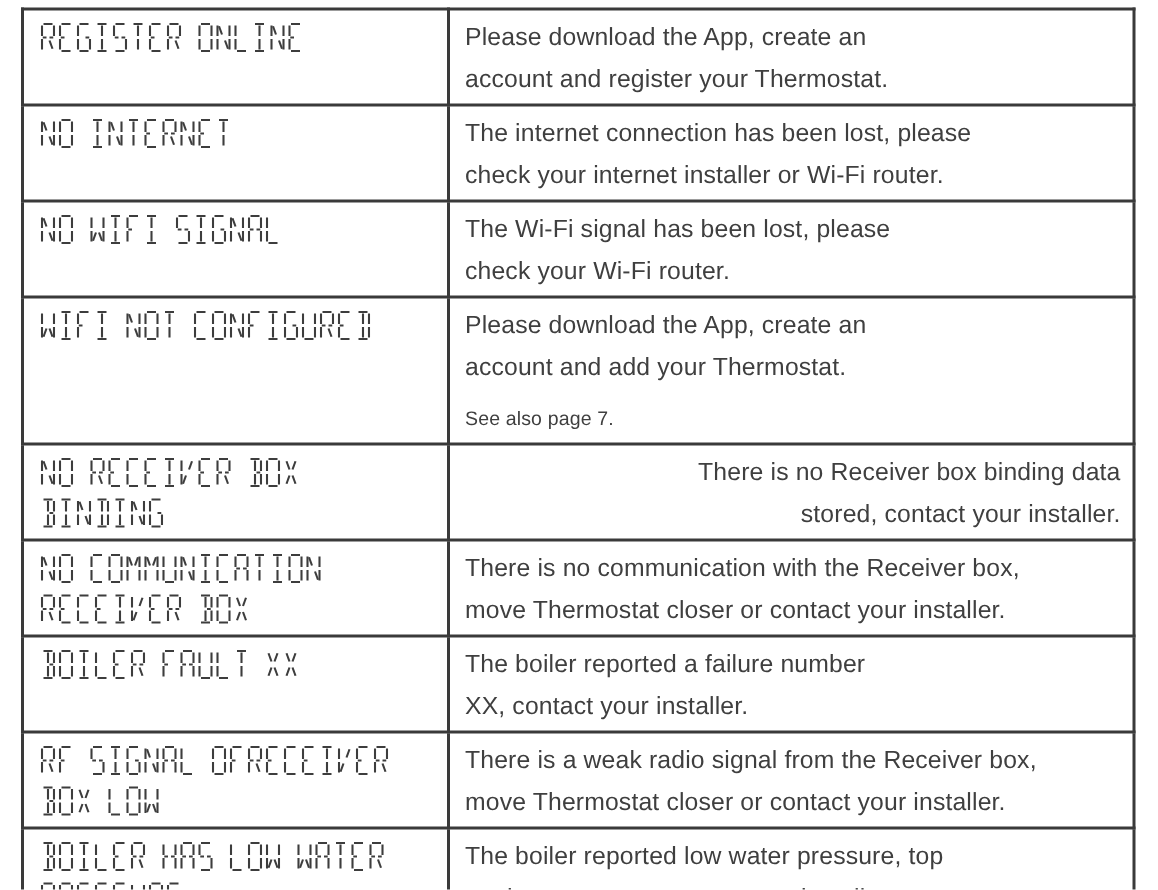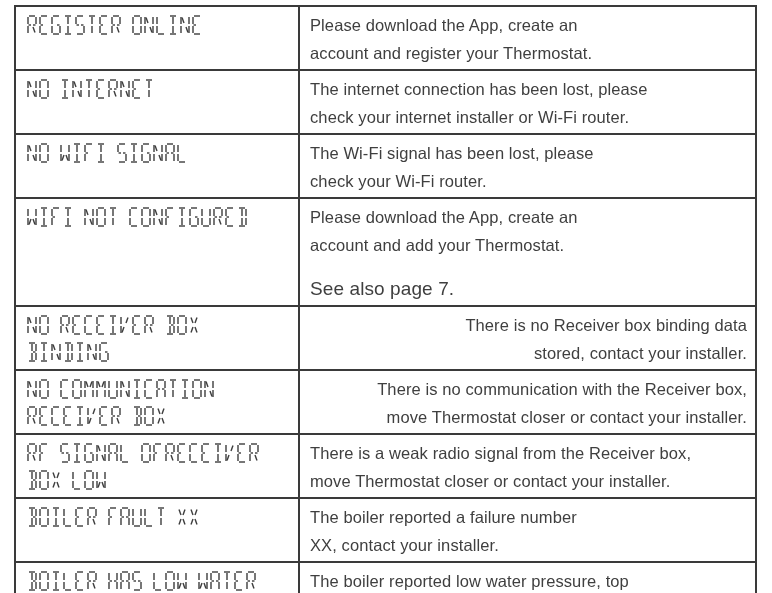--- a/index.html
+++ b/index.html
@@ -35,38 +35,38 @@
   }
   .err-table td.desc-cell {
     padding: 4px 8px 2px 10px;
   }
   
   .err-table tr:nth-child(1) { height: 57px; }
   .err-table tr:nth-child(2) { height: 58px; }
   .err-table tr:nth-child(3) { height: 58px; }
   .err-table tr:nth-child(4) { height: 96px; }
   .err-table tr:nth-child(5) { height: 63px; text-align: right; }
-  .err-table tr:nth-child(6) { height: 64px; text-align: right; }
+  .err-table tr:nth-child(6) { height: 64px; }
   .err-table tr:nth-child(7) { height: 64px; }
   .err-table tr:nth-child(8) { height: 59px; }
   .err-table tr:nth-child(9) { height: 58px; }
 
   .desc {
     font-size: 16.5px;
     line-height: 28px;
     letter-spacing: 0.1px;
     color: var(--text, #3f3f3f);
     white-space: pre-line;
   }
   .note {
-    font-size: 19px;
+    font-size: 13px;
     line-height: 28px;
     letter-spacing: 0.1px;
     color: var(--text, #3f3f3f);
-    margin-top: 16px;
+    margin-top: 6px;
   }
   .note:empty { display: none; }
 
   
   .lcd-line {
     display: flex;
     gap: 2px;
     margin-bottom: 7px;
     align-items: flex-start;
   }
@@ -905,305 +905,305 @@
         </td>
       </tr>
 
       <tr>
         <td class="code-cell">
           <div class="lcd">
               <div class="lcd-line">
                 <svg viewBox="0 0 20 40" class="lcd-char">
                   <line x1="4" y1="2" x2="16" y2="2"></line>
                   <line x1="18" y1="4" x2="18" y2="18"></line>
-                  <line x1="2" y1="22" x2="2" y2="36"></line>
-                  <line x1="2" y1="4" x2="2" y2="18"></line>
-                  <line x1="3" y1="20" x2="8" y2="20"></line>
-                  <line x1="12" y1="20" x2="17" y2="20"></line>
-                  <line x1="12" y1="24" x2="16" y2="35"></line>
-                </svg>
-                <svg viewBox="0 0 20 40" class="lcd-char">
-                  <line x1="4" y1="2" x2="16" y2="2"></line>
-                  <line x1="2" y1="22" x2="2" y2="36"></line>
-                  <line x1="2" y1="4" x2="2" y2="18"></line>
-                  <line x1="3" y1="20" x2="8" y2="20"></line>
-                </svg>
-                <span class="lcd-space"></span>
-                <svg viewBox="0 0 20 40" class="lcd-char">
-                  <line x1="4" y1="2" x2="16" y2="2"></line>
-                  <line x1="18" y1="22" x2="18" y2="36"></line>
-                  <line x1="4" y1="38" x2="16" y2="38"></line>
-                  <line x1="2" y1="4" x2="2" y2="18"></line>
-                  <line x1="3" y1="20" x2="8" y2="20"></line>
-                  <line x1="12" y1="20" x2="17" y2="20"></line>
-                </svg>
-                <svg viewBox="0 0 20 40" class="lcd-char">
-                  <line x1="4" y1="2" x2="16" y2="2"></line>
-                  <line x1="4" y1="38" x2="16" y2="38"></line>
-                  <line x1="10" y1="4" x2="10" y2="18"></line>
-                  <line x1="10" y1="22" x2="10" y2="36"></line>
-                </svg>
-                <svg viewBox="0 0 20 40" class="lcd-char">
-                  <line x1="4" y1="2" x2="16" y2="2"></line>
-                  <line x1="18" y1="22" x2="18" y2="36"></line>
-                  <line x1="4" y1="38" x2="16" y2="38"></line>
-                  <line x1="2" y1="22" x2="2" y2="36"></line>
-                  <line x1="2" y1="4" x2="2" y2="18"></line>
-                  <line x1="12" y1="20" x2="17" y2="20"></line>
-                </svg>
-                <svg viewBox="0 0 20 40" class="lcd-char">
-                  <line x1="18" y1="4" x2="18" y2="18"></line>
-                  <line x1="18" y1="22" x2="18" y2="36"></line>
-                  <line x1="2" y1="22" x2="2" y2="36"></line>
-                  <line x1="2" y1="4" x2="2" y2="18"></line>
-                  <line x1="4" y1="5" x2="8" y2="16"></line>
-                  <line x1="12" y1="24" x2="16" y2="35"></line>
-                </svg>
-                <svg viewBox="0 0 20 40" class="lcd-char">
-                  <line x1="4" y1="2" x2="16" y2="2"></line>
-                  <line x1="18" y1="4" x2="18" y2="18"></line>
-                  <line x1="18" y1="22" x2="18" y2="36"></line>
-                  <line x1="2" y1="22" x2="2" y2="36"></line>
-                  <line x1="2" y1="4" x2="2" y2="18"></line>
-                  <line x1="3" y1="20" x2="8" y2="20"></line>
-                  <line x1="12" y1="20" x2="17" y2="20"></line>
-                </svg>
-                <svg viewBox="0 0 20 40" class="lcd-char">
-                  <line x1="4" y1="38" x2="16" y2="38"></line>
-                  <line x1="2" y1="22" x2="2" y2="36"></line>
-                  <line x1="2" y1="4" x2="2" y2="18"></line>
-                </svg>
-                <span class="lcd-space"></span>
-                <svg viewBox="0 0 20 40" class="lcd-char">
-                  <line x1="4" y1="2" x2="16" y2="2"></line>
-                  <line x1="18" y1="4" x2="18" y2="18"></line>
-                  <line x1="18" y1="22" x2="18" y2="36"></line>
-                  <line x1="4" y1="38" x2="16" y2="38"></line>
-                  <line x1="2" y1="22" x2="2" y2="36"></line>
-                  <line x1="2" y1="4" x2="2" y2="18"></line>
-                </svg>
-                <svg viewBox="0 0 20 40" class="lcd-char">
-                  <line x1="4" y1="2" x2="16" y2="2"></line>
-                  <line x1="2" y1="22" x2="2" y2="36"></line>
-                  <line x1="2" y1="4" x2="2" y2="18"></line>
-                  <line x1="3" y1="20" x2="8" y2="20"></line>
-                </svg>
-                <svg viewBox="0 0 20 40" class="lcd-char">
-                  <line x1="4" y1="2" x2="16" y2="2"></line>
-                  <line x1="18" y1="4" x2="18" y2="18"></line>
-                  <line x1="2" y1="22" x2="2" y2="36"></line>
-                  <line x1="2" y1="4" x2="2" y2="18"></line>
-                  <line x1="3" y1="20" x2="8" y2="20"></line>
-                  <line x1="12" y1="20" x2="17" y2="20"></line>
-                  <line x1="12" y1="24" x2="16" y2="35"></line>
-                </svg>
-                <svg viewBox="0 0 20 40" class="lcd-char">
-                  <line x1="4" y1="2" x2="16" y2="2"></line>
-                  <line x1="4" y1="38" x2="16" y2="38"></line>
-                  <line x1="2" y1="22" x2="2" y2="36"></line>
-                  <line x1="2" y1="4" x2="2" y2="18"></line>
-                  <line x1="3" y1="20" x2="8" y2="20"></line>
-                </svg>
-                <svg viewBox="0 0 20 40" class="lcd-char">
-                  <line x1="4" y1="2" x2="16" y2="2"></line>
-                  <line x1="4" y1="38" x2="16" y2="38"></line>
-                  <line x1="2" y1="22" x2="2" y2="36"></line>
-                  <line x1="2" y1="4" x2="2" y2="18"></line>
-                </svg>
-                <svg viewBox="0 0 20 40" class="lcd-char">
-                  <line x1="4" y1="2" x2="16" y2="2"></line>
-                  <line x1="4" y1="38" x2="16" y2="38"></line>
-                  <line x1="2" y1="22" x2="2" y2="36"></line>
-                  <line x1="2" y1="4" x2="2" y2="18"></line>
-                  <line x1="3" y1="20" x2="8" y2="20"></line>
-                </svg>
-                <svg viewBox="0 0 20 40" class="lcd-char">
-                  <line x1="4" y1="2" x2="16" y2="2"></line>
-                  <line x1="4" y1="38" x2="16" y2="38"></line>
-                  <line x1="10" y1="4" x2="10" y2="18"></line>
-                  <line x1="10" y1="22" x2="10" y2="36"></line>
-                </svg>
-                <svg viewBox="0 0 20 40" class="lcd-char">
-                  <line x1="2" y1="22" x2="2" y2="36"></line>
-                  <line x1="2" y1="4" x2="2" y2="18"></line>
+                  <line x1="18" y1="22" x2="18" y2="36"></line>
+                  <line x1="4" y1="38" x2="16" y2="38"></line>
+                  <line x1="12" y1="20" x2="17" y2="20"></line>
+                  <line x1="10" y1="4" x2="10" y2="18"></line>
+                  <line x1="10" y1="22" x2="10" y2="36"></line>
+                </svg>
+                <svg viewBox="0 0 20 40" class="lcd-char">
+                  <line x1="4" y1="2" x2="16" y2="2"></line>
+                  <line x1="18" y1="4" x2="18" y2="18"></line>
+                  <line x1="18" y1="22" x2="18" y2="36"></line>
+                  <line x1="4" y1="38" x2="16" y2="38"></line>
+                  <line x1="2" y1="22" x2="2" y2="36"></line>
+                  <line x1="2" y1="4" x2="2" y2="18"></line>
+                </svg>
+                <svg viewBox="0 0 20 40" class="lcd-char">
+                  <line x1="4" y1="2" x2="16" y2="2"></line>
+                  <line x1="4" y1="38" x2="16" y2="38"></line>
+                  <line x1="10" y1="4" x2="10" y2="18"></line>
+                  <line x1="10" y1="22" x2="10" y2="36"></line>
+                </svg>
+                <svg viewBox="0 0 20 40" class="lcd-char">
+                  <line x1="4" y1="38" x2="16" y2="38"></line>
+                  <line x1="2" y1="22" x2="2" y2="36"></line>
+                  <line x1="2" y1="4" x2="2" y2="18"></line>
+                </svg>
+                <svg viewBox="0 0 20 40" class="lcd-char">
+                  <line x1="4" y1="2" x2="16" y2="2"></line>
+                  <line x1="4" y1="38" x2="16" y2="38"></line>
+                  <line x1="2" y1="22" x2="2" y2="36"></line>
+                  <line x1="2" y1="4" x2="2" y2="18"></line>
+                  <line x1="3" y1="20" x2="8" y2="20"></line>
+                </svg>
+                <svg viewBox="0 0 20 40" class="lcd-char">
+                  <line x1="4" y1="2" x2="16" y2="2"></line>
+                  <line x1="18" y1="4" x2="18" y2="18"></line>
+                  <line x1="2" y1="22" x2="2" y2="36"></line>
+                  <line x1="2" y1="4" x2="2" y2="18"></line>
+                  <line x1="3" y1="20" x2="8" y2="20"></line>
+                  <line x1="12" y1="20" x2="17" y2="20"></line>
+                  <line x1="12" y1="24" x2="16" y2="35"></line>
+                </svg>
+                <span class="lcd-space"></span>
+                <svg viewBox="0 0 20 40" class="lcd-char">
+                  <line x1="4" y1="2" x2="16" y2="2"></line>
+                  <line x1="2" y1="22" x2="2" y2="36"></line>
+                  <line x1="2" y1="4" x2="2" y2="18"></line>
+                  <line x1="3" y1="20" x2="8" y2="20"></line>
+                </svg>
+                <svg viewBox="0 0 20 40" class="lcd-char">
+                  <line x1="4" y1="2" x2="16" y2="2"></line>
+                  <line x1="18" y1="4" x2="18" y2="18"></line>
+                  <line x1="18" y1="22" x2="18" y2="36"></line>
+                  <line x1="2" y1="22" x2="2" y2="36"></line>
+                  <line x1="2" y1="4" x2="2" y2="18"></line>
+                  <line x1="3" y1="20" x2="8" y2="20"></line>
+                  <line x1="12" y1="20" x2="17" y2="20"></line>
+                </svg>
+                <svg viewBox="0 0 20 40" class="lcd-char">
+                  <line x1="18" y1="4" x2="18" y2="18"></line>
+                  <line x1="18" y1="22" x2="18" y2="36"></line>
+                  <line x1="4" y1="38" x2="16" y2="38"></line>
+                  <line x1="2" y1="22" x2="2" y2="36"></line>
+                  <line x1="2" y1="4" x2="2" y2="18"></line>
+                </svg>
+                <svg viewBox="0 0 20 40" class="lcd-char">
+                  <line x1="4" y1="38" x2="16" y2="38"></line>
+                  <line x1="2" y1="22" x2="2" y2="36"></line>
+                  <line x1="2" y1="4" x2="2" y2="18"></line>
+                </svg>
+                <svg viewBox="0 0 20 40" class="lcd-char">
+                  <line x1="4" y1="2" x2="16" y2="2"></line>
+                  <line x1="10" y1="4" x2="10" y2="18"></line>
+                  <line x1="10" y1="22" x2="10" y2="36"></line>
+                </svg>
+                <span class="lcd-space"></span>
+                <svg viewBox="0 0 20 40" class="lcd-char">
+                  <line x1="4" y1="5" x2="8" y2="16"></line>
                   <line x1="16" y1="5" x2="12" y2="16"></line>
                   <line x1="8" y1="24" x2="4" y2="35"></line>
-                </svg>
-                <svg viewBox="0 0 20 40" class="lcd-char">
-                  <line x1="4" y1="2" x2="16" y2="2"></line>
-                  <line x1="4" y1="38" x2="16" y2="38"></line>
-                  <line x1="2" y1="22" x2="2" y2="36"></line>
-                  <line x1="2" y1="4" x2="2" y2="18"></line>
-                  <line x1="3" y1="20" x2="8" y2="20"></line>
-                </svg>
-                <svg viewBox="0 0 20 40" class="lcd-char">
-                  <line x1="4" y1="2" x2="16" y2="2"></line>
-                  <line x1="18" y1="4" x2="18" y2="18"></line>
-                  <line x1="2" y1="22" x2="2" y2="36"></line>
-                  <line x1="2" y1="4" x2="2" y2="18"></line>
-                  <line x1="3" y1="20" x2="8" y2="20"></line>
-                  <line x1="12" y1="20" x2="17" y2="20"></line>
-                  <line x1="12" y1="24" x2="16" y2="35"></line>
-                </svg>
-              </div>
-              <div class="lcd-line">
-                <svg viewBox="0 0 20 40" class="lcd-char">
-                  <line x1="4" y1="2" x2="16" y2="2"></line>
-                  <line x1="18" y1="4" x2="18" y2="18"></line>
-                  <line x1="18" y1="22" x2="18" y2="36"></line>
-                  <line x1="4" y1="38" x2="16" y2="38"></line>
-                  <line x1="12" y1="20" x2="17" y2="20"></line>
-                  <line x1="10" y1="4" x2="10" y2="18"></line>
-                  <line x1="10" y1="22" x2="10" y2="36"></line>
-                </svg>
-                <svg viewBox="0 0 20 40" class="lcd-char">
-                  <line x1="4" y1="2" x2="16" y2="2"></line>
-                  <line x1="18" y1="4" x2="18" y2="18"></line>
-                  <line x1="18" y1="22" x2="18" y2="36"></line>
-                  <line x1="4" y1="38" x2="16" y2="38"></line>
-                  <line x1="2" y1="22" x2="2" y2="36"></line>
-                  <line x1="2" y1="4" x2="2" y2="18"></line>
+                  <line x1="12" y1="24" x2="16" y2="35"></line>
                 </svg>
                 <svg viewBox="0 0 20 40" class="lcd-char">
                   <line x1="4" y1="5" x2="8" y2="16"></line>
                   <line x1="16" y1="5" x2="12" y2="16"></line>
                   <line x1="8" y1="24" x2="4" y2="35"></line>
                   <line x1="12" y1="24" x2="16" y2="35"></line>
                 </svg>
-                <span class="lcd-space"></span>
-                <svg viewBox="0 0 20 40" class="lcd-char">
-                  <line x1="4" y1="38" x2="16" y2="38"></line>
-                  <line x1="2" y1="22" x2="2" y2="36"></line>
-                  <line x1="2" y1="4" x2="2" y2="18"></line>
-                </svg>
-                <svg viewBox="0 0 20 40" class="lcd-char">
-                  <line x1="4" y1="2" x2="16" y2="2"></line>
-                  <line x1="18" y1="4" x2="18" y2="18"></line>
-                  <line x1="18" y1="22" x2="18" y2="36"></line>
-                  <line x1="4" y1="38" x2="16" y2="38"></line>
-                  <line x1="2" y1="22" x2="2" y2="36"></line>
-                  <line x1="2" y1="4" x2="2" y2="18"></line>
-                </svg>
-                <svg viewBox="0 0 20 40" class="lcd-char">
-                  <line x1="18" y1="4" x2="18" y2="18"></line>
-                  <line x1="18" y1="22" x2="18" y2="36"></line>
-                  <line x1="2" y1="22" x2="2" y2="36"></line>
-                  <line x1="2" y1="4" x2="2" y2="18"></line>
-                  <line x1="8" y1="24" x2="4" y2="35"></line>
-                  <line x1="12" y1="24" x2="16" y2="35"></line>
-                </svg>
               </div>
             </div>
         </td>
         <td class="desc-cell">
-          <div class="desc">There is a weak radio signal from the Receiver box,
-move Thermostat closer or contact your installer.</div>
+          <div class="desc">The boiler reported a failure number
+XX, contact your installer.</div>
         </td>
       </tr>
 
       <tr>
         <td class="code-cell">
           <div class="lcd">
               <div class="lcd-line">
                 <svg viewBox="0 0 20 40" class="lcd-char">
                   <line x1="4" y1="2" x2="16" y2="2"></line>
                   <line x1="18" y1="4" x2="18" y2="18"></line>
-                  <line x1="18" y1="22" x2="18" y2="36"></line>
-                  <line x1="4" y1="38" x2="16" y2="38"></line>
-                  <line x1="12" y1="20" x2="17" y2="20"></line>
-                  <line x1="10" y1="4" x2="10" y2="18"></line>
-                  <line x1="10" y1="22" x2="10" y2="36"></line>
-                </svg>
-                <svg viewBox="0 0 20 40" class="lcd-char">
-                  <line x1="4" y1="2" x2="16" y2="2"></line>
-                  <line x1="18" y1="4" x2="18" y2="18"></line>
-                  <line x1="18" y1="22" x2="18" y2="36"></line>
-                  <line x1="4" y1="38" x2="16" y2="38"></line>
-                  <line x1="2" y1="22" x2="2" y2="36"></line>
-                  <line x1="2" y1="4" x2="2" y2="18"></line>
-                </svg>
-                <svg viewBox="0 0 20 40" class="lcd-char">
-                  <line x1="4" y1="2" x2="16" y2="2"></line>
-                  <line x1="4" y1="38" x2="16" y2="38"></line>
-                  <line x1="10" y1="4" x2="10" y2="18"></line>
-                  <line x1="10" y1="22" x2="10" y2="36"></line>
-                </svg>
-                <svg viewBox="0 0 20 40" class="lcd-char">
-                  <line x1="4" y1="38" x2="16" y2="38"></line>
-                  <line x1="2" y1="22" x2="2" y2="36"></line>
-                  <line x1="2" y1="4" x2="2" y2="18"></line>
-                </svg>
-                <svg viewBox="0 0 20 40" class="lcd-char">
-                  <line x1="4" y1="2" x2="16" y2="2"></line>
-                  <line x1="4" y1="38" x2="16" y2="38"></line>
-                  <line x1="2" y1="22" x2="2" y2="36"></line>
-                  <line x1="2" y1="4" x2="2" y2="18"></line>
-                  <line x1="3" y1="20" x2="8" y2="20"></line>
-                </svg>
-                <svg viewBox="0 0 20 40" class="lcd-char">
-                  <line x1="4" y1="2" x2="16" y2="2"></line>
-                  <line x1="18" y1="4" x2="18" y2="18"></line>
-                  <line x1="2" y1="22" x2="2" y2="36"></line>
-                  <line x1="2" y1="4" x2="2" y2="18"></line>
-                  <line x1="3" y1="20" x2="8" y2="20"></line>
-                  <line x1="12" y1="20" x2="17" y2="20"></line>
-                  <line x1="12" y1="24" x2="16" y2="35"></line>
-                </svg>
-                <span class="lcd-space"></span>
-                <svg viewBox="0 0 20 40" class="lcd-char">
-                  <line x1="4" y1="2" x2="16" y2="2"></line>
-                  <line x1="2" y1="22" x2="2" y2="36"></line>
-                  <line x1="2" y1="4" x2="2" y2="18"></line>
-                  <line x1="3" y1="20" x2="8" y2="20"></line>
-                </svg>
-                <svg viewBox="0 0 20 40" class="lcd-char">
-                  <line x1="4" y1="2" x2="16" y2="2"></line>
-                  <line x1="18" y1="4" x2="18" y2="18"></line>
-                  <line x1="18" y1="22" x2="18" y2="36"></line>
-                  <line x1="2" y1="22" x2="2" y2="36"></line>
-                  <line x1="2" y1="4" x2="2" y2="18"></line>
-                  <line x1="3" y1="20" x2="8" y2="20"></line>
-                  <line x1="12" y1="20" x2="17" y2="20"></line>
-                </svg>
-                <svg viewBox="0 0 20 40" class="lcd-char">
-                  <line x1="18" y1="4" x2="18" y2="18"></line>
-                  <line x1="18" y1="22" x2="18" y2="36"></line>
-                  <line x1="4" y1="38" x2="16" y2="38"></line>
-                  <line x1="2" y1="22" x2="2" y2="36"></line>
-                  <line x1="2" y1="4" x2="2" y2="18"></line>
-                </svg>
-                <svg viewBox="0 0 20 40" class="lcd-char">
-                  <line x1="4" y1="38" x2="16" y2="38"></line>
-                  <line x1="2" y1="22" x2="2" y2="36"></line>
-                  <line x1="2" y1="4" x2="2" y2="18"></line>
-                </svg>
-                <svg viewBox="0 0 20 40" class="lcd-char">
-                  <line x1="4" y1="2" x2="16" y2="2"></line>
-                  <line x1="10" y1="4" x2="10" y2="18"></line>
-                  <line x1="10" y1="22" x2="10" y2="36"></line>
-                </svg>
-                <span class="lcd-space"></span>
-                <svg viewBox="0 0 20 40" class="lcd-char">
-                  <line x1="4" y1="5" x2="8" y2="16"></line>
+                  <line x1="2" y1="22" x2="2" y2="36"></line>
+                  <line x1="2" y1="4" x2="2" y2="18"></line>
+                  <line x1="3" y1="20" x2="8" y2="20"></line>
+                  <line x1="12" y1="20" x2="17" y2="20"></line>
+                  <line x1="12" y1="24" x2="16" y2="35"></line>
+                </svg>
+                <svg viewBox="0 0 20 40" class="lcd-char">
+                  <line x1="4" y1="2" x2="16" y2="2"></line>
+                  <line x1="2" y1="22" x2="2" y2="36"></line>
+                  <line x1="2" y1="4" x2="2" y2="18"></line>
+                  <line x1="3" y1="20" x2="8" y2="20"></line>
+                </svg>
+                <span class="lcd-space"></span>
+                <svg viewBox="0 0 20 40" class="lcd-char">
+                  <line x1="4" y1="2" x2="16" y2="2"></line>
+                  <line x1="18" y1="22" x2="18" y2="36"></line>
+                  <line x1="4" y1="38" x2="16" y2="38"></line>
+                  <line x1="2" y1="4" x2="2" y2="18"></line>
+                  <line x1="3" y1="20" x2="8" y2="20"></line>
+                  <line x1="12" y1="20" x2="17" y2="20"></line>
+                </svg>
+                <svg viewBox="0 0 20 40" class="lcd-char">
+                  <line x1="4" y1="2" x2="16" y2="2"></line>
+                  <line x1="4" y1="38" x2="16" y2="38"></line>
+                  <line x1="10" y1="4" x2="10" y2="18"></line>
+                  <line x1="10" y1="22" x2="10" y2="36"></line>
+                </svg>
+                <svg viewBox="0 0 20 40" class="lcd-char">
+                  <line x1="4" y1="2" x2="16" y2="2"></line>
+                  <line x1="18" y1="22" x2="18" y2="36"></line>
+                  <line x1="4" y1="38" x2="16" y2="38"></line>
+                  <line x1="2" y1="22" x2="2" y2="36"></line>
+                  <line x1="2" y1="4" x2="2" y2="18"></line>
+                  <line x1="12" y1="20" x2="17" y2="20"></line>
+                </svg>
+                <svg viewBox="0 0 20 40" class="lcd-char">
+                  <line x1="18" y1="4" x2="18" y2="18"></line>
+                  <line x1="18" y1="22" x2="18" y2="36"></line>
+                  <line x1="2" y1="22" x2="2" y2="36"></line>
+                  <line x1="2" y1="4" x2="2" y2="18"></line>
+                  <line x1="4" y1="5" x2="8" y2="16"></line>
+                  <line x1="12" y1="24" x2="16" y2="35"></line>
+                </svg>
+                <svg viewBox="0 0 20 40" class="lcd-char">
+                  <line x1="4" y1="2" x2="16" y2="2"></line>
+                  <line x1="18" y1="4" x2="18" y2="18"></line>
+                  <line x1="18" y1="22" x2="18" y2="36"></line>
+                  <line x1="2" y1="22" x2="2" y2="36"></line>
+                  <line x1="2" y1="4" x2="2" y2="18"></line>
+                  <line x1="3" y1="20" x2="8" y2="20"></line>
+                  <line x1="12" y1="20" x2="17" y2="20"></line>
+                </svg>
+                <svg viewBox="0 0 20 40" class="lcd-char">
+                  <line x1="4" y1="38" x2="16" y2="38"></line>
+                  <line x1="2" y1="22" x2="2" y2="36"></line>
+                  <line x1="2" y1="4" x2="2" y2="18"></line>
+                </svg>
+                <span class="lcd-space"></span>
+                <svg viewBox="0 0 20 40" class="lcd-char">
+                  <line x1="4" y1="2" x2="16" y2="2"></line>
+                  <line x1="18" y1="4" x2="18" y2="18"></line>
+                  <line x1="18" y1="22" x2="18" y2="36"></line>
+                  <line x1="4" y1="38" x2="16" y2="38"></line>
+                  <line x1="2" y1="22" x2="2" y2="36"></line>
+                  <line x1="2" y1="4" x2="2" y2="18"></line>
+                </svg>
+                <svg viewBox="0 0 20 40" class="lcd-char">
+                  <line x1="4" y1="2" x2="16" y2="2"></line>
+                  <line x1="2" y1="22" x2="2" y2="36"></line>
+                  <line x1="2" y1="4" x2="2" y2="18"></line>
+                  <line x1="3" y1="20" x2="8" y2="20"></line>
+                </svg>
+                <svg viewBox="0 0 20 40" class="lcd-char">
+                  <line x1="4" y1="2" x2="16" y2="2"></line>
+                  <line x1="18" y1="4" x2="18" y2="18"></line>
+                  <line x1="2" y1="22" x2="2" y2="36"></line>
+                  <line x1="2" y1="4" x2="2" y2="18"></line>
+                  <line x1="3" y1="20" x2="8" y2="20"></line>
+                  <line x1="12" y1="20" x2="17" y2="20"></line>
+                  <line x1="12" y1="24" x2="16" y2="35"></line>
+                </svg>
+                <svg viewBox="0 0 20 40" class="lcd-char">
+                  <line x1="4" y1="2" x2="16" y2="2"></line>
+                  <line x1="4" y1="38" x2="16" y2="38"></line>
+                  <line x1="2" y1="22" x2="2" y2="36"></line>
+                  <line x1="2" y1="4" x2="2" y2="18"></line>
+                  <line x1="3" y1="20" x2="8" y2="20"></line>
+                </svg>
+                <svg viewBox="0 0 20 40" class="lcd-char">
+                  <line x1="4" y1="2" x2="16" y2="2"></line>
+                  <line x1="4" y1="38" x2="16" y2="38"></line>
+                  <line x1="2" y1="22" x2="2" y2="36"></line>
+                  <line x1="2" y1="4" x2="2" y2="18"></line>
+                </svg>
+                <svg viewBox="0 0 20 40" class="lcd-char">
+                  <line x1="4" y1="2" x2="16" y2="2"></line>
+                  <line x1="4" y1="38" x2="16" y2="38"></line>
+                  <line x1="2" y1="22" x2="2" y2="36"></line>
+                  <line x1="2" y1="4" x2="2" y2="18"></line>
+                  <line x1="3" y1="20" x2="8" y2="20"></line>
+                </svg>
+                <svg viewBox="0 0 20 40" class="lcd-char">
+                  <line x1="4" y1="2" x2="16" y2="2"></line>
+                  <line x1="4" y1="38" x2="16" y2="38"></line>
+                  <line x1="10" y1="4" x2="10" y2="18"></line>
+                  <line x1="10" y1="22" x2="10" y2="36"></line>
+                </svg>
+                <svg viewBox="0 0 20 40" class="lcd-char">
+                  <line x1="2" y1="22" x2="2" y2="36"></line>
+                  <line x1="2" y1="4" x2="2" y2="18"></line>
                   <line x1="16" y1="5" x2="12" y2="16"></line>
                   <line x1="8" y1="24" x2="4" y2="35"></line>
-                  <line x1="12" y1="24" x2="16" y2="35"></line>
+                </svg>
+                <svg viewBox="0 0 20 40" class="lcd-char">
+                  <line x1="4" y1="2" x2="16" y2="2"></line>
+                  <line x1="4" y1="38" x2="16" y2="38"></line>
+                  <line x1="2" y1="22" x2="2" y2="36"></line>
+                  <line x1="2" y1="4" x2="2" y2="18"></line>
+                  <line x1="3" y1="20" x2="8" y2="20"></line>
+                </svg>
+                <svg viewBox="0 0 20 40" class="lcd-char">
+                  <line x1="4" y1="2" x2="16" y2="2"></line>
+                  <line x1="18" y1="4" x2="18" y2="18"></line>
+                  <line x1="2" y1="22" x2="2" y2="36"></line>
+                  <line x1="2" y1="4" x2="2" y2="18"></line>
+                  <line x1="3" y1="20" x2="8" y2="20"></line>
+                  <line x1="12" y1="20" x2="17" y2="20"></line>
+                  <line x1="12" y1="24" x2="16" y2="35"></line>
+                </svg>
+              </div>
+              <div class="lcd-line">
+                <svg viewBox="0 0 20 40" class="lcd-char">
+                  <line x1="4" y1="2" x2="16" y2="2"></line>
+                  <line x1="18" y1="4" x2="18" y2="18"></line>
+                  <line x1="18" y1="22" x2="18" y2="36"></line>
+                  <line x1="4" y1="38" x2="16" y2="38"></line>
+                  <line x1="12" y1="20" x2="17" y2="20"></line>
+                  <line x1="10" y1="4" x2="10" y2="18"></line>
+                  <line x1="10" y1="22" x2="10" y2="36"></line>
+                </svg>
+                <svg viewBox="0 0 20 40" class="lcd-char">
+                  <line x1="4" y1="2" x2="16" y2="2"></line>
+                  <line x1="18" y1="4" x2="18" y2="18"></line>
+                  <line x1="18" y1="22" x2="18" y2="36"></line>
+                  <line x1="4" y1="38" x2="16" y2="38"></line>
+                  <line x1="2" y1="22" x2="2" y2="36"></line>
+                  <line x1="2" y1="4" x2="2" y2="18"></line>
                 </svg>
                 <svg viewBox="0 0 20 40" class="lcd-char">
                   <line x1="4" y1="5" x2="8" y2="16"></line>
                   <line x1="16" y1="5" x2="12" y2="16"></line>
                   <line x1="8" y1="24" x2="4" y2="35"></line>
                   <line x1="12" y1="24" x2="16" y2="35"></line>
                 </svg>
+                <span class="lcd-space"></span>
+                <svg viewBox="0 0 20 40" class="lcd-char">
+                  <line x1="4" y1="38" x2="16" y2="38"></line>
+                  <line x1="2" y1="22" x2="2" y2="36"></line>
+                  <line x1="2" y1="4" x2="2" y2="18"></line>
+                </svg>
+                <svg viewBox="0 0 20 40" class="lcd-char">
+                  <line x1="4" y1="2" x2="16" y2="2"></line>
+                  <line x1="18" y1="4" x2="18" y2="18"></line>
+                  <line x1="18" y1="22" x2="18" y2="36"></line>
+                  <line x1="4" y1="38" x2="16" y2="38"></line>
+                  <line x1="2" y1="22" x2="2" y2="36"></line>
+                  <line x1="2" y1="4" x2="2" y2="18"></line>
+                </svg>
+                <svg viewBox="0 0 20 40" class="lcd-char">
+                  <line x1="18" y1="4" x2="18" y2="18"></line>
+                  <line x1="18" y1="22" x2="18" y2="36"></line>
+                  <line x1="2" y1="22" x2="2" y2="36"></line>
+                  <line x1="2" y1="4" x2="2" y2="18"></line>
+                  <line x1="8" y1="24" x2="4" y2="35"></line>
+                  <line x1="12" y1="24" x2="16" y2="35"></line>
+                </svg>
               </div>
             </div>
         </td>
         <td class="desc-cell">
-          <div class="desc">The boiler reported a failure number
-XX, contact your installer.</div>
+          <div class="desc">There is a weak radio signal from the Receiver box,
+move Thermostat closer or contact your installer.</div>
         </td>
       </tr>
 
       <tr>
         <td class="code-cell">
           <div class="lcd">
               <div class="lcd-line">
                 <svg viewBox="0 0 20 40" class="lcd-char">
                   <line x1="4" y1="2" x2="16" y2="2"></line>
                   <line x1="18" y1="4" x2="18" y2="18"></line>

